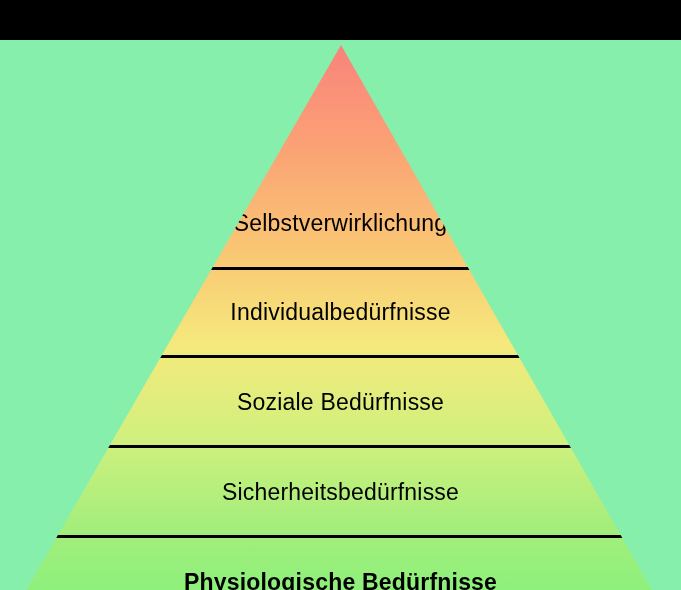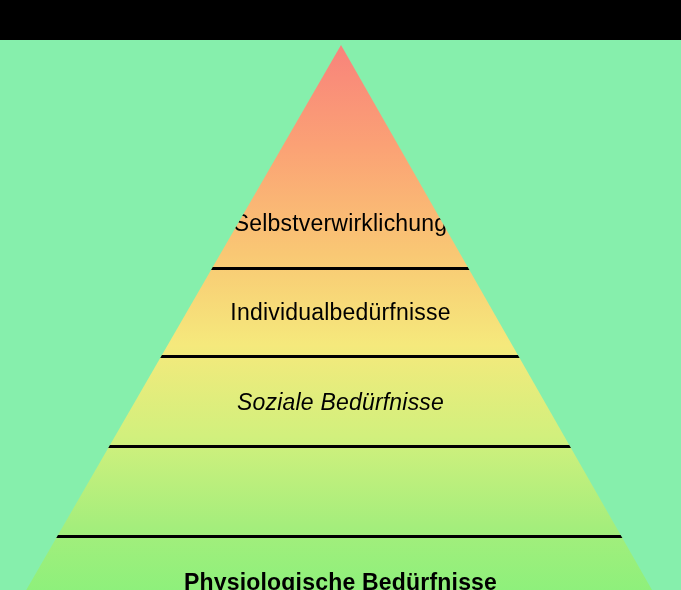--- a/index.html
+++ b/index.html
@@ -47,32 +47,33 @@
     height: 30px;
     line-height: 30px;
     text-align: center;
     font-size: 23px;
     color: #000000;
     letter-spacing: 0.2px;
     white-space: nowrap;
   }
   .l1 { top: 168px; }
   .l2 { top: 257px; }
-  .l3 { top: 347px; font-style: italic; }
+  .l3 { top: 347px; }
   .l4 { top: 437px; }
   .l5 { top: 527px; font-weight: bold; }
 </style>
 </head>
 <body>
 
 <div class="stage">
   <div class="pyramid">
     <div class="divider d1"></div>
     <div class="divider d2"></div>
     <div class="divider d3"></div>
     <div class="divider d4"></div>
 
     <div class="level-label l1">Selbstverwirklichung</div>
     <div class="level-label l2">Individualbedürfnisse</div>
     <div class="level-label l3">Soziale Bedürfnisse</div>
+    <div class="level-label l4">Sicherheitsbedürfnisse</div>
     <div class="level-label l5">Physiologische Bedürfnisse</div>
   </div>
 </div>
 
 </body></html>

